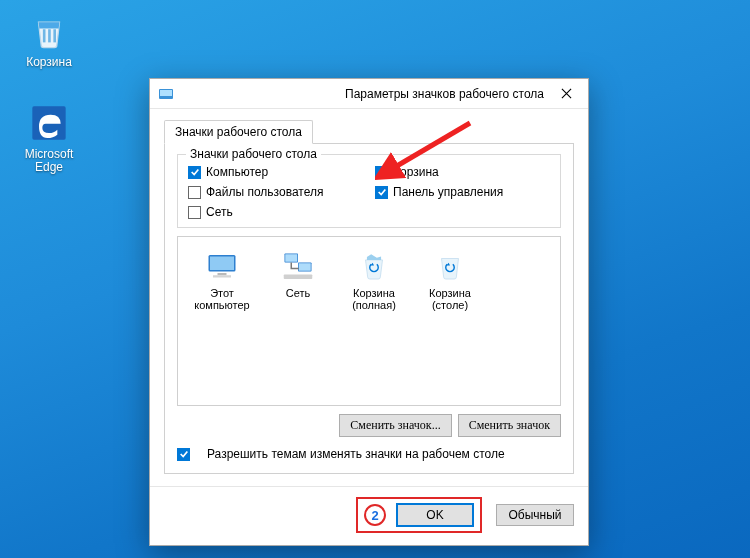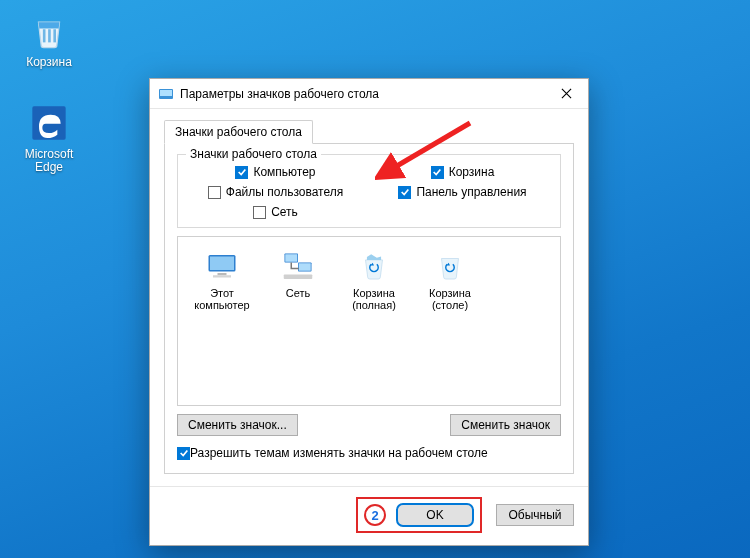--- a/index.html
+++ b/index.html
@@ -37,20 +37,21 @@
     background: #fff;
     border: 1px solid #aaa;
     box-shadow: 0 8px 30px rgba(0,0,0,.35);
     display: flex; flex-direction: column;
   }
   .titlebar {
     height: 30px;
     display: flex; align-items: center;
     padding: 0 0 0 8px;
     border-bottom: 1px solid #e6e6e6;
+    text-align: right;
   }
   .titlebar .t-icon { width:16px; height:16px; margin-right:6px; }
   .titlebar .t-text { flex:1; font-size:12px; }
   .titlebar .close {
     width: 44px; height: 30px;
     display:flex; align-items:center; justify-content:center;
     cursor: pointer;
   }
   .content { padding: 10px 14px 12px 14px; flex:1; display:flex; flex-direction:column; }
   .tab-strip { display:flex; margin-bottom: 0; }
@@ -74,21 +75,21 @@
   .fieldset-legend {
     position: absolute; top: -8px; left: 8px;
     background:#fff; padding: 0 4px; font-size:12px;
   }
   .chk-grid {
     display:grid;
     grid-template-columns: 1fr 1fr;
     column-gap: 12px;
     row-gap: 6px;
   }
-  .chk { display:flex; align-items:center; gap:5px; font-size:12px; cursor:pointer;justify-content:center; }
+  .chk { display:flex; align-items:center; gap:5px; font-size:12px; cursor:pointer; }
   .box {
     width:13px; height:13px;
     border:1px solid #666;
     background:#fff;
     display:flex; align-items:center; justify-content:center;
     flex:0 0 13px;
   }
   .box.checked { border-color:#0078d7; background:#0078d7; }
   .box.checked svg { stroke:#fff; }
   .box svg { width:10px; height:10px; display:block; }
@@ -104,33 +105,33 @@
   .iv {
     width: 72px;
     text-align:center;
     font-size:11px;
     padding: 2px;
     cursor:pointer;
   }
   .iv .ico { width:36px; height:36px; margin:0 auto 2px; display:flex; align-items:center; justify-content:center; }
   .iv .lbl { line-height:1.1; display:block; }
 
-  .btn-row { display:flex; justify-content:space-between; gap:6px; margin-top:8px; }
+  .btn-row { display:flex; justify-content:flex-end; gap:6px; margin-top:8px;font-family:Liberation Serif, serif; }
   .wbtn {
     min-width: 96px;
     padding: 3px 10px;
     font-size:12px;
     border:1px solid #adadad;
     background:#e1e1e1;
     cursor:pointer;
     text-align:center;
   }
   .wbtn.primary { border:2px solid #0078d7; background:#e1e1e1; }
 
-  .allow-row { display:flex; align-items:center; gap:0; margin-top:10px; font-size:12px; }
+  .allow-row { display:flex; align-items:center; gap:17px; margin-top:10px; font-size:12px; }
 
   .bottom-buttons {
     display:flex; justify-content:flex-end; align-items:center;
     gap:8px;
     padding: 10px 14px 12px 14px;
     border-top: 1px solid #e6e6e6;
   }
   .highlight-ok {
     border: 2px solid #e02828;
     padding: 4px 6px;
@@ -295,21 +296,21 @@
             </svg>
           </span>
         <span>Разрешить темам изменять значки на рабочем столе</span>
       </label>
     </div>
   </div>
 
   <div class="bottom-buttons">
     <div class="highlight-ok">
       <div class="badge">2</div>
-      <div class="wbtn primary" style="min-width:78px;border-radius:7px;">OK</div>
+      <div class="wbtn primary" style="min-width:78px;">OK</div>
     </div>
     <div class="wbtn" style="min-width:78px;">Обычный</div>
   </div>
 </div>
 
 <svg class="arrow" style="left:375px; top:115px;" width="110" height="70">
   <defs>
     <marker id="ah" markerWidth="10" markerHeight="10" refX="2" refY="3" orient="auto">
       <path d="M0 0 L6 3 L0 6 z" fill="#e22"></path>
     </marker>

